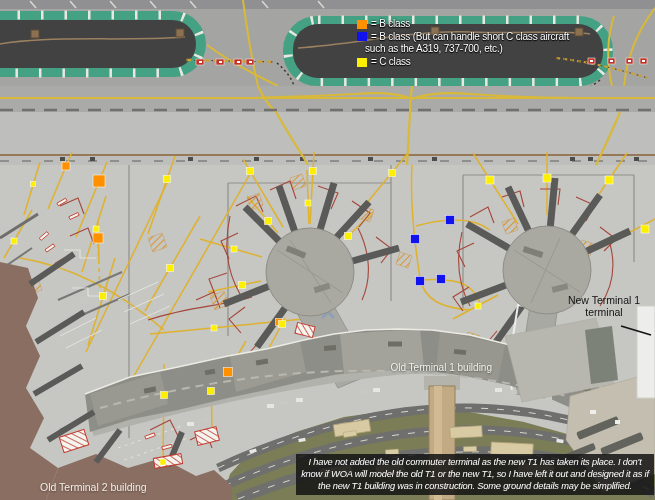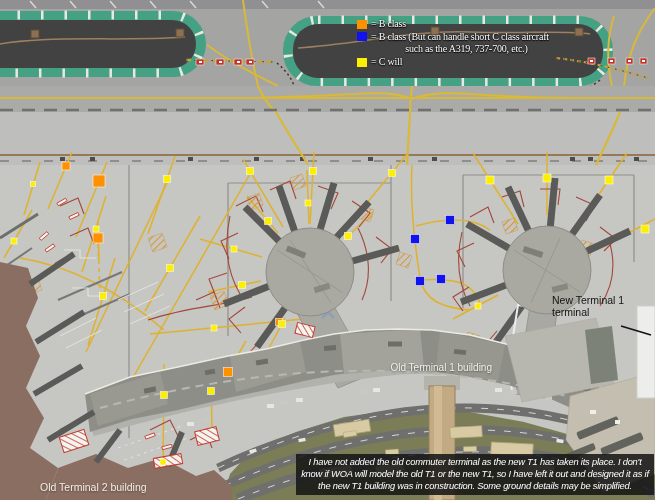--- a/index.html
+++ b/index.html
@@ -3,26 +3,26 @@
 <meta charset="utf-8">
 <style>
   html,body{margin:0;padding:0;background:#555;}
   #stage{position:relative;width:655px;height:500px;overflow:hidden;
          font-family:"Liberation Sans",sans-serif;background:#c6c6c2;}
   #scene{position:absolute;left:0;top:0;}
   
   #legend{position:absolute;left:357px;top:18px;color:#fff;font-size:10px;
           letter-spacing:-0.2px;line-height:12.6px;
           text-shadow:0 1px 1px #000,0 0 2px #000;}
-  .legend-row{display:flex;align-items:center;height:12.6px;white-space:nowrap;font-family:Liberation Serif, serif;}
+  .legend-row{display:flex;align-items:center;height:12.6px;white-space:nowrap;}
   .swatch{display:inline-block;width:10px;height:9px;margin-right:4px;flex:none;}
-  .legend-cont{margin-left:27px;justify-content:center;}
+  .legend-cont{margin-left:8px;}
   
   .map-label{position:absolute;white-space:nowrap;}
-  #lbl-new-t1{left:552px;top:294px;width:104px;color:#131313;
+  #lbl-new-t1{left:552px;top:294px;width:104px;text-align:center;color:#131313;
               font-size:10.5px;line-height:12px;white-space:normal;}
   #lbl-old-t1{left:362px;top:362px;width:130px;text-align:right;color:#f2f2ec;
               font-size:10px;text-shadow:0 1px 2px rgba(0,0,0,.45);}
   #lbl-old-t2{left:40px;top:481px;width:130px;text-align:left;color:#f3efe8;
               font-size:10.5px;text-shadow:0 1px 2px rgba(0,0,0,.35);}
   
   #note{position:absolute;left:296px;top:454px;width:354px;background:rgba(22,22,22,0.87);
         color:#fff;font-size:9.3px;letter-spacing:-0.2px;line-height:12.2px;
         text-align:center;padding:2px 2px;font-style:italic;}
 </style>
@@ -463,21 +463,21 @@
   </div>
   <div class="legend-row">
     <span class="swatch" style="background: rgb(18, 18, 239);"></span>
     <span>= B class (But can handle short C class aircraft</span>
   </div>
   <div class="legend-row legend-cont">
     <span>such as the A319, 737-700, etc.)</span>
   </div>
   <div class="legend-row">
     <span class="swatch" style="background: rgb(253, 239, 0);"></span>
-    <span>= C will</span>
+    <span>= C class</span>
   </div>
 </div>
 
 <div class="map-label" id="lbl-new-t1">
   <div>New Terminal 1</div>
   <div>terminal</div>
 </div>
 <div class="map-label" id="lbl-old-t1">Old Terminal 1 building</div>
 <div class="map-label" id="lbl-old-t2">Old Terminal 2 building</div>
 

